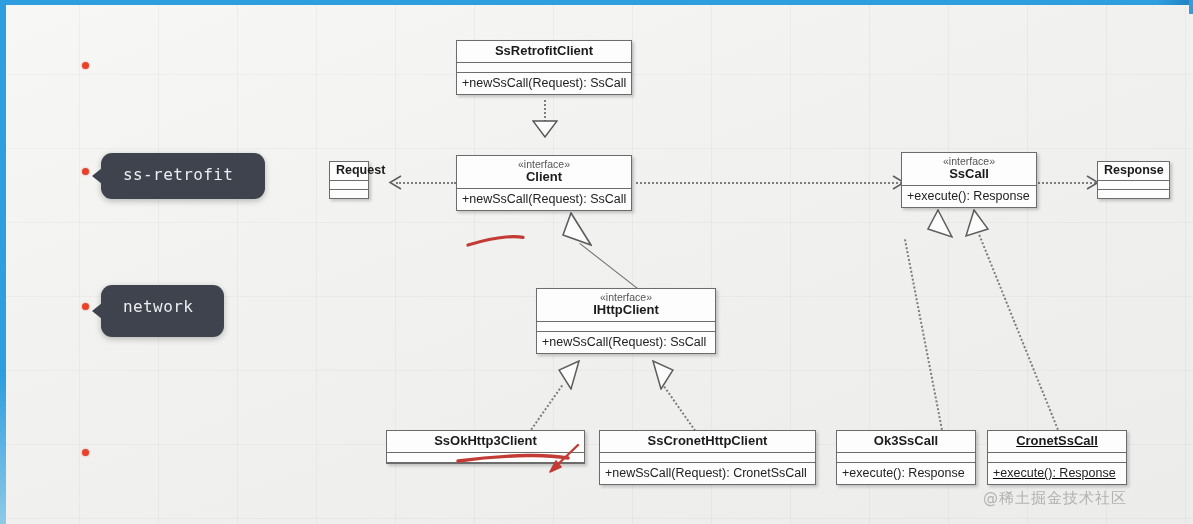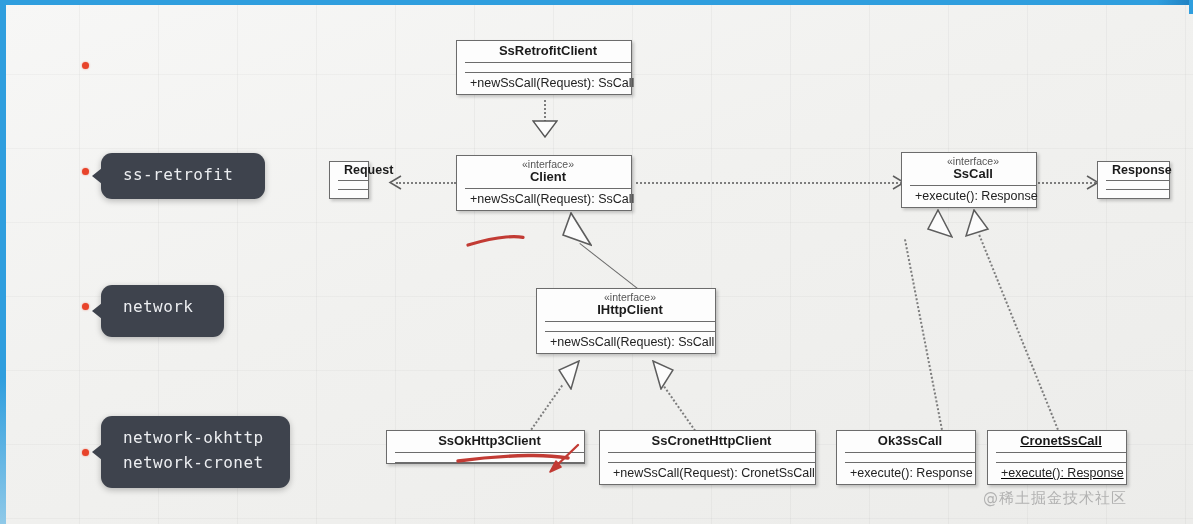--- a/index.html
+++ b/index.html
@@ -21,21 +21,20 @@
     background:linear-gradient(to bottom,#2f9ede 0%,#2f9ede 72%,#8fc9e8 100%);}
   .frame-top{position:absolute;left:0;top:0;height:5px;width:1193px;
     background:linear-gradient(to right,#2f9ede 0%,#2f9ede 97%,#1f7fc0 100%);}
   .frame-right{position:absolute;right:0;top:0;width:4px;height:14px;background:#2f9ede;}
 
   
   .uml{
     position:absolute;background:#fdfdfd;border:1px solid #6c6c6c;
     box-shadow:2px 2px 3px rgba(0,0,0,0.20);
     box-sizing:border-box;
-    padding-left:8px;
   }
   .uml .hdr{
     text-align:center;color:#1b1b1b;padding:3px 6px 4px;
     border-bottom:1px solid #6c6c6c;line-height:1.05;
   }
   .uml .hdr .stereo{display:block;font-size:10.5px;color:#555;font-weight:normal;}
   .uml .hdr .cname{display:block;font-size:13px;font-weight:bold;}
   .uml .empty{height:9px;border-bottom:1px solid #6c6c6c;}
   .uml .mrow{font-size:12.5px;color:#222;padding:3px 5px 4px;white-space:nowrap;}
   .uml.left-title .hdr{text-align:left;}
@@ -260,21 +259,16 @@
     <div class="ctext">ss-retrofit</div>
   </div>
 
   <div class="dot" style="left:82px;top:303px;"></div>
   <div class="callout" style="left:101px;top:285px;width:123px;height:52px;">
     <div class="notch"></div>
     <div class="ctext">network</div>
   </div>
 
   <div class="dot" style="left:82px;top:449px;"></div>
-  <div class="callout" style="left:101px;top:416px;width:189px;height:72px;">
-    <div class="notch"></div>
-    <div class="ctext">network-okhttp</div>
-    <div class="ctext">network-cronet</div>
-  </div>
 
   <div class="watermark" style="left:983px;top:489px;">@稀土掘金技术社区</div>
 
 </div>
 
 </body></html>

